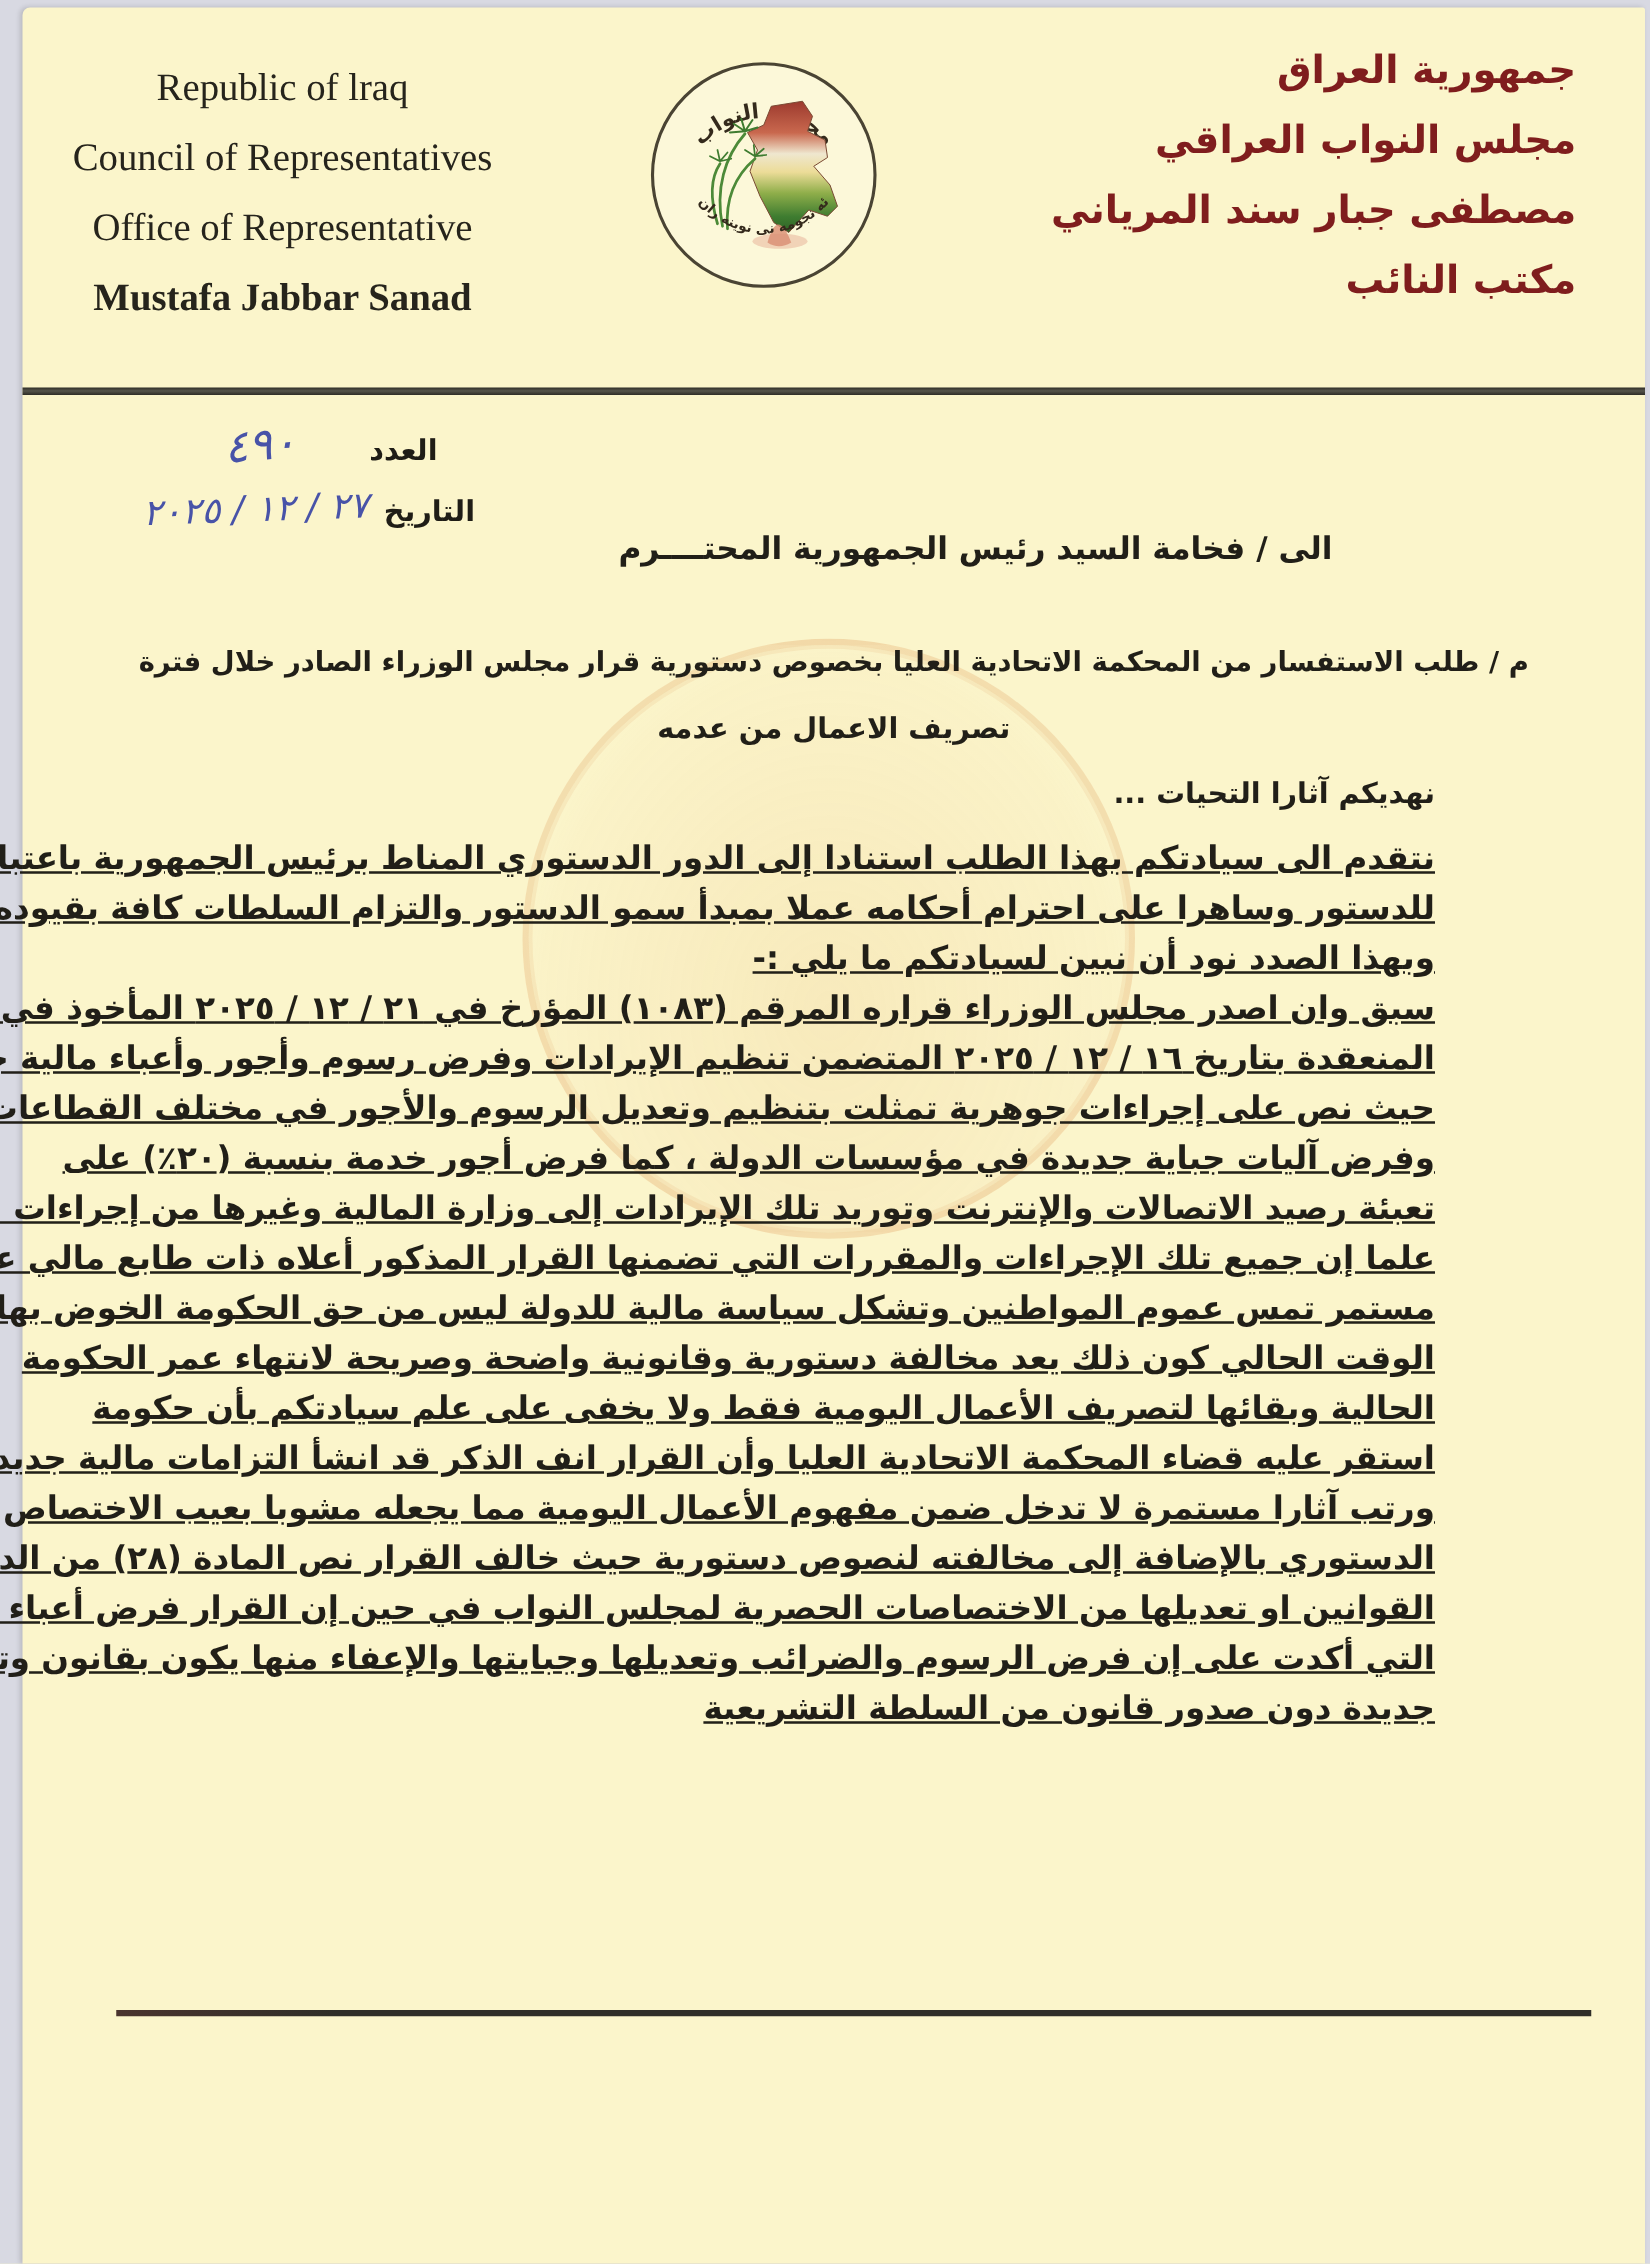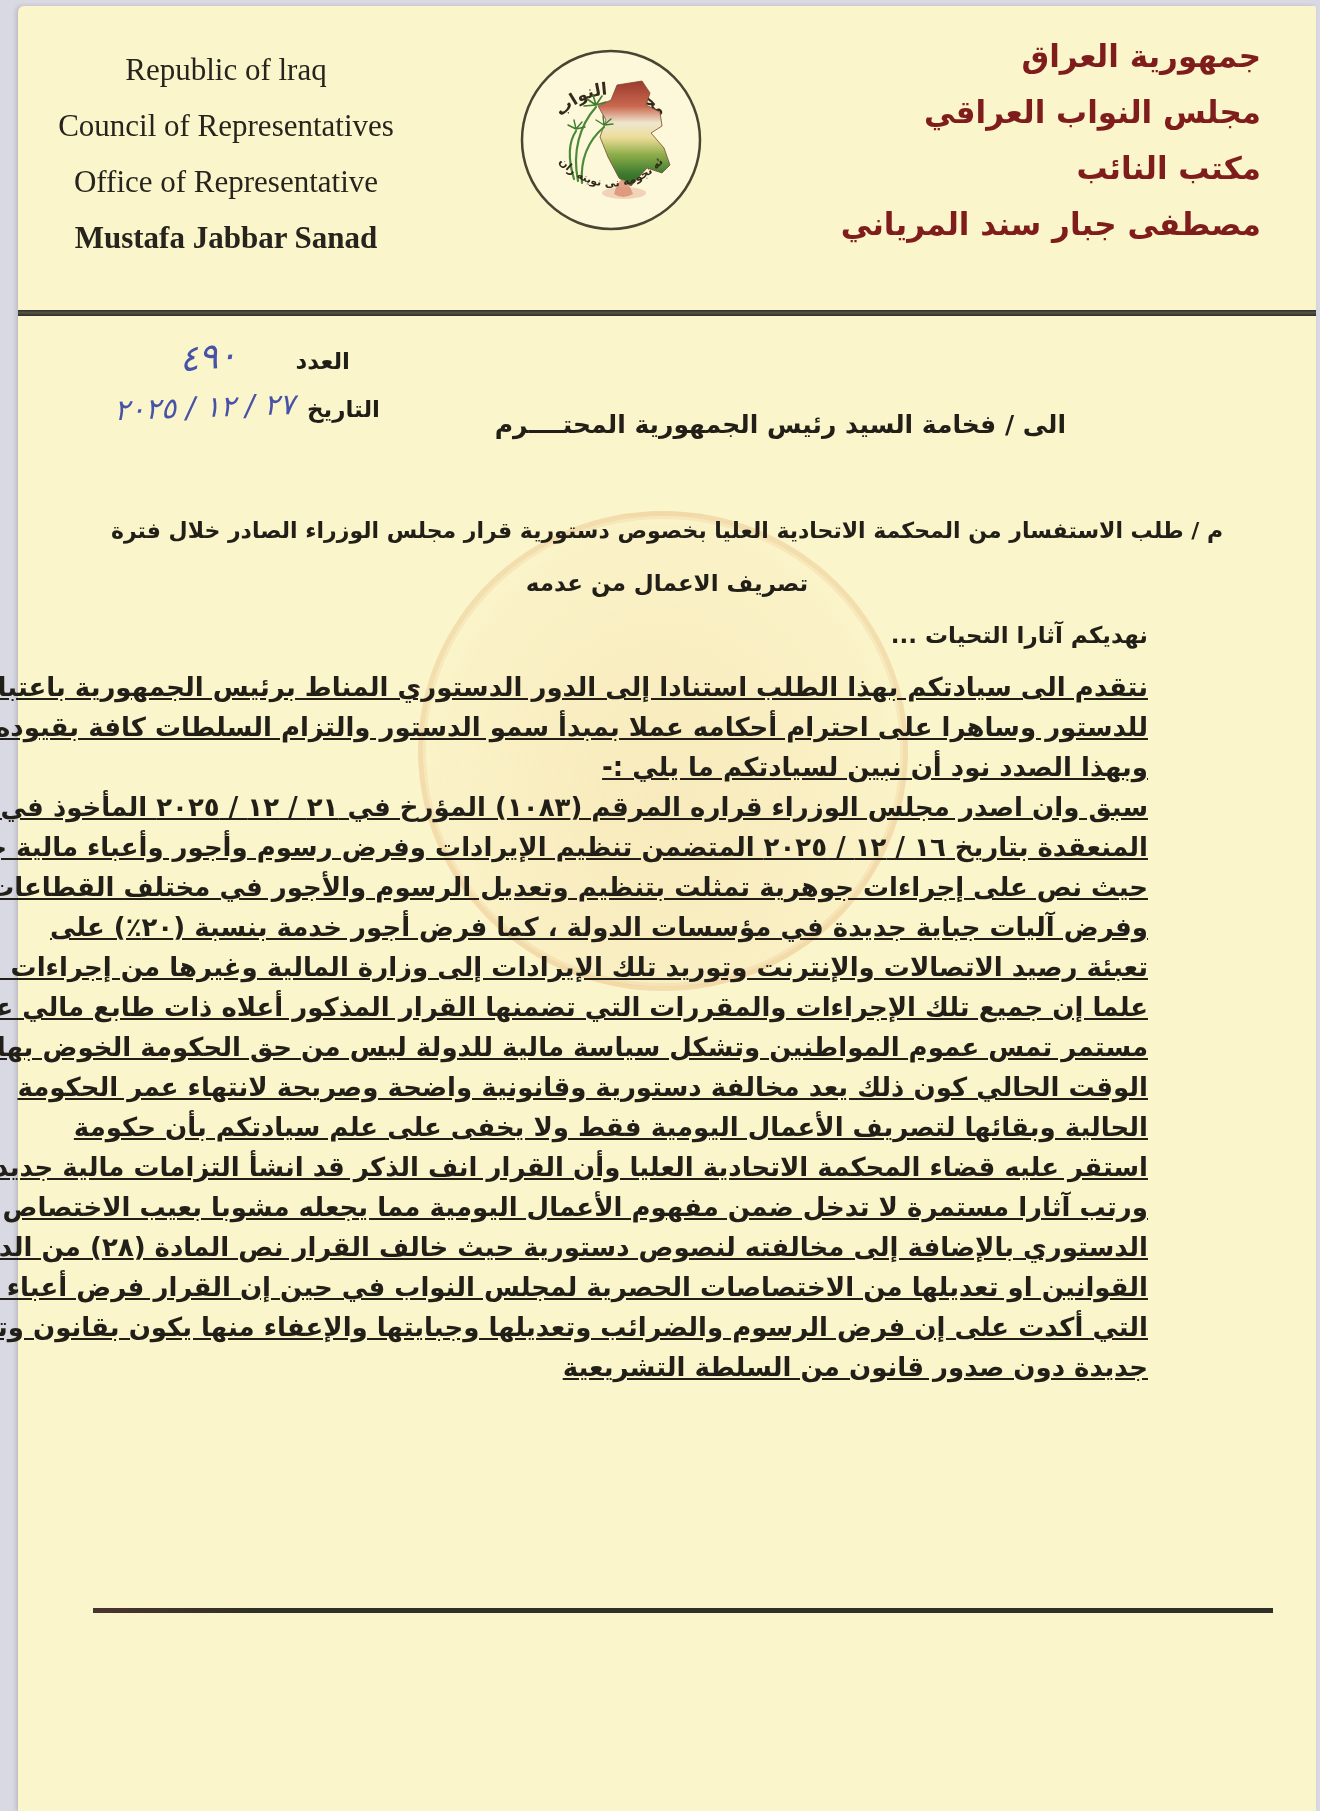--- a/index.html
+++ b/index.html
@@ -45,21 +45,21 @@
     color:#4853a8;font-style:italic;font-weight:normal;
     letter-spacing:2px;
   }
   #ref-number{left:30px;top:330px;width:302px;}
   #ref-number .hand{font-size:36px;margin-right:58px;transform:rotate(-5deg);}
   #ref-date{left:30px;top:384px;width:332px;}
   #ref-date .hand{font-size:29px;margin-right:12px;transform:rotate(-2deg);}
   
   .arabic{direction:rtl;color:#211f18;font-weight:bold;}
   #addressee{
-    position:absolute;right:250px;top:404px;
+    position:absolute;right:250px;top:418px;
     font-size:25px;white-space:nowrap;
   }
   #subject1{
     position:absolute;left:40px;right:40px;top:512px;
     text-align:center;font-size:22px;white-space:nowrap;
   }
   #subject2{
     position:absolute;left:40px;right:40px;top:564px;
     text-align:center;font-size:23px;
   }
@@ -141,22 +141,22 @@
         </g>
         <text font-size="11" font-weight="bold" fill="#342a1c">
           <textPath href="#arcBot" startOffset="50%" text-anchor="middle">ئه نجومه نی نوینه ران</textPath>
         </text>
       </svg>
     </div>
 
     <div class="ar-head">
       <div>جمهورية العراق</div>
       <div>مجلس النواب العراقي</div>
+      <div>مصطفى جبار سند المرياني</div>
       <div>مكتب النائب</div>
-      <div>مصطفى جبار سند المرياني</div>
     </div>
 
     <div class="rule-top"></div>
 
     <div class="ref-row" id="ref-number">
       <span class="lbl">العدد</span><span class="hand">٤٩٠</span>
     </div>
     <div class="ref-row" id="ref-date">
       <span class="lbl">التاريخ</span><span class="hand">٢٧ / ١٢ / ٢٠٢٥</span>
     </div>

